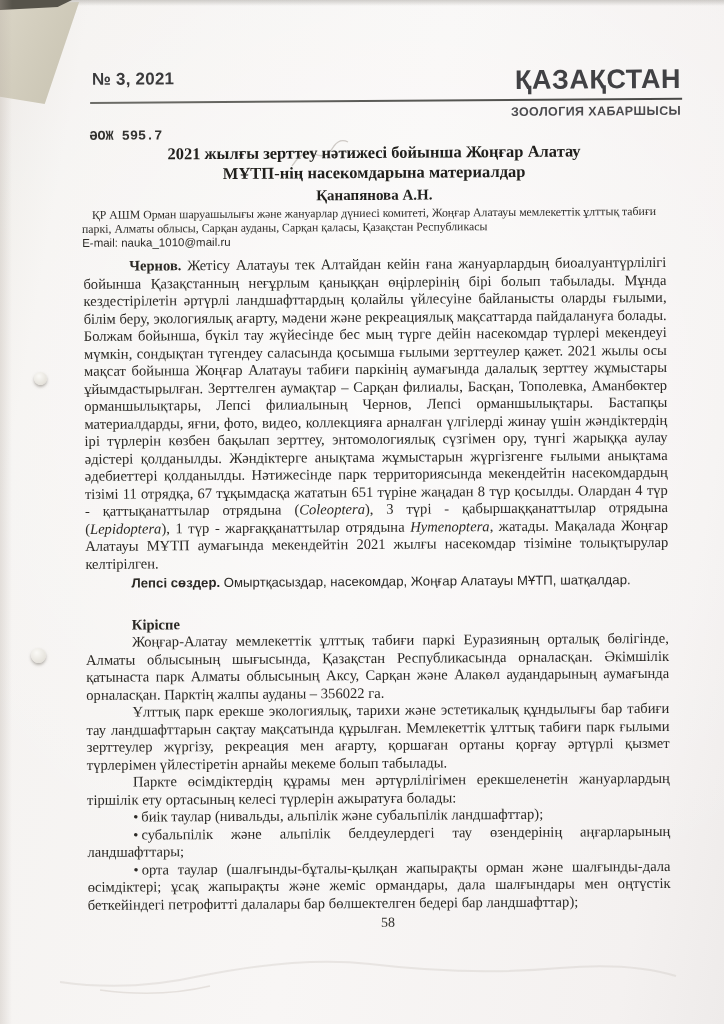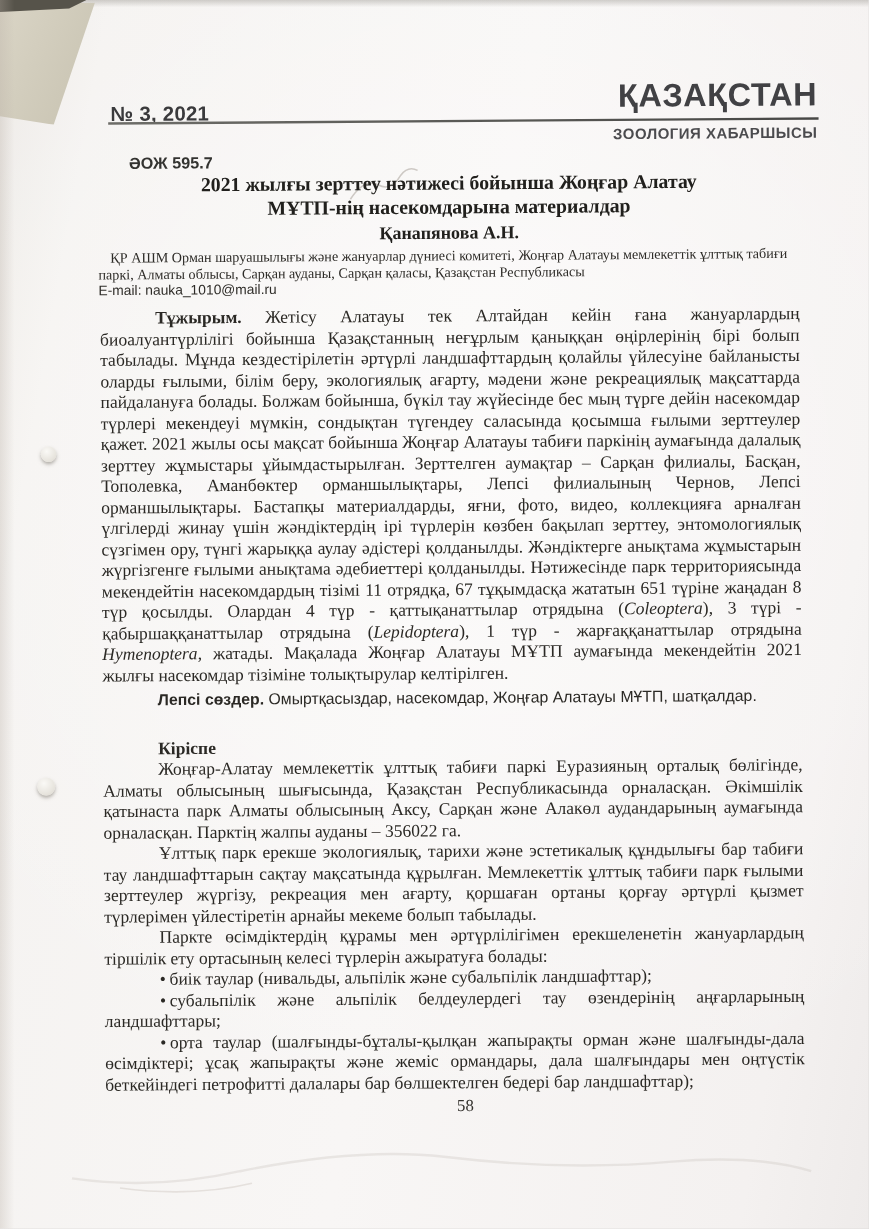--- a/index.html
+++ b/index.html
@@ -22,29 +22,29 @@
     background:linear-gradient(to bottom, rgba(130,126,118,.35), rgba(130,126,118,0));}
   .dot{position:absolute;border-radius:50%;
     background:radial-gradient(circle at 38% 32%, #faf9f6, #e6e3dc 68%, #d6d2c9);
     box-shadow:0 2px 3px rgba(115,110,100,.5);}
   .dot1{left:34px;top:372px;width:13px;height:13px;}
   .dot2{left:31px;top:648px;width:15px;height:15px;}
   .squiggle{position:absolute;left:288px;top:136px;}
   .smudge{position:absolute;left:40px;top:946px;}
 
   .content{position:absolute;left:0;top:0;width:724px;height:1024px;transform:rotate(-0.4deg);}
-  .issue{position:absolute;left:95px;top:84px;font-family:"Liberation Sans",sans-serif;
+  .issue{position:absolute;left:95px;top:68px;font-family:"Liberation Sans",sans-serif;
     font-weight:bold;font-size:17px;color:#3a3a3c;letter-spacing:.2px;}
   .jtitle{position:absolute;right:40px;top:66px;font-family:"Liberation Sans",sans-serif;
     font-weight:bold;font-size:27px;color:#414144;letter-spacing:.5px;}
   .rule{position:absolute;left:93px;top:100px;width:592px;height:2px;
     background:linear-gradient(to right,#6d6d68,#474745);}
   .jsub{position:absolute;right:40px;top:106px;font-family:"Liberation Sans",sans-serif;
     font-weight:bold;font-size:12.5px;color:#4b4b4e;letter-spacing:.4px;}
-  .udc{position:absolute;left:110px;top:127px;font-family:Liberation Sans, sans-serif;
+  .udc{position:absolute;left:92px;top:127px;font-family:Liberation Mono, monospace;
     font-weight:bold;font-size:13.5px;color:#333330;}
   .title{position:absolute;left:85px;top:143px;width:583px;text-align:center;
     font-weight:bold;font-size:16.5px;line-height:19.5px;color:#21201d;}
   .author{position:absolute;left:85px;top:187px;width:583px;text-align:center;
     font-weight:bold;font-size:15px;color:#21201d;}
   .affil{position:absolute;left:84px;top:206px;width:606px;font-size:11.8px;
     line-height:14.4px;text-indent:10px;color:#2e2c28;}
   .email-line{position:absolute;left:84px;top:235px;font-family:"Liberation Sans",sans-serif;
     font-size:11.5px;color:#2e2c28;}
   .email{color:#2e2c28;cursor:pointer;}
@@ -101,21 +101,21 @@
     <div class="affil">ҚР АШМ Орман шаруашылығы және жануарлар дүниесі комитеті, Жоңғар Алатауы мемлекеттік ұлттық табиғи паркі, Алматы облысы, Сарқан ауданы, Сарқан қаласы, Қазақстан Республикасы</div>
 
     <div class="email-line">
       <span>E-mail:</span>
       <a class="email">nauka_1010@mail.ru</a>
     </div>
 
     <div class="column">
 
       <p class="abstract">
-        <b>Тұжырым.</b>
+        <b>Чернов.</b>
         <span>Жетісу Алатауы тек Алтайдан кейін ғана жануарлардың биоалуантүрлілігі бойынша Қазақстанның неғұрлым қаныққан өңірлерінің бірі болып табылады. Мұнда кездестірілетін әртүрлі ландшафттардың қолайлы үйлесуіне байланысты оларды ғылыми, білім беру, экологиялық ағарту, мәдени және рекреациялық мақсаттарда пайдалануға болады. Болжам бойынша, бүкіл тау жүйесінде бес мың түрге дейін насекомдар түрлері мекендеуі мүмкін, сондықтан түгендеу саласында қосымша ғылыми зерттеулер қажет. 2021 жылы осы мақсат бойынша Жоңғар Алатауы табиғи паркінің аумағында далалық зерттеу жұмыстары ұйымдастырылған. Зерттелген аумақтар – Сарқан филиалы, Басқан, Тополевка, Аманбөктер орманшылықтары, Лепсі филиалының Чернов, Лепсі орманшылықтары. Бастапқы материалдарды, яғни, фото, видео, коллекцияға арналған үлгілерді жинау үшін жәндіктердің ірі түрлерін көзбен бақылап зерттеу, энтомологиялық сүзгімен ору, түнгі жарыққа аулау әдістері қолданылды. Жәндіктерге анықтама жұмыстарын жүргізгенге ғылыми анықтама әдебиеттері қолданылды. Нәтижесінде парк территориясында мекендейтін насекомдардың тізімі 11 отрядқа, 67 тұқымдасқа жататын 651 түріне жаңадан 8 түр қосылды. Олардан 4 түр - қаттықанаттылар отрядына (</span><i>Coleoptera</i><span>), 3 түрі - қабыршаққанаттылар отрядына (</span><i>Lepidoptera</i><span>), 1 түр - жарғаққанаттылар отрядына </span><i>Hymenoptera</i><span>, жатады. Мақалада Жоңғар Алатауы МҰТП аумағында мекендейтін 2021 жылғы насекомдар тізіміне толықтырулар келтірілген.</span>
       </p>
 
       <p class="keywords">
         <b>Лепсі сөздер.</b>
         <span>Омыртқасыздар, насекомдар, Жоңғар Алатауы МҰТП, шатқалдар.</span>
       </p>
 
       <p class="h-intro">Кіріспе</p>
 

